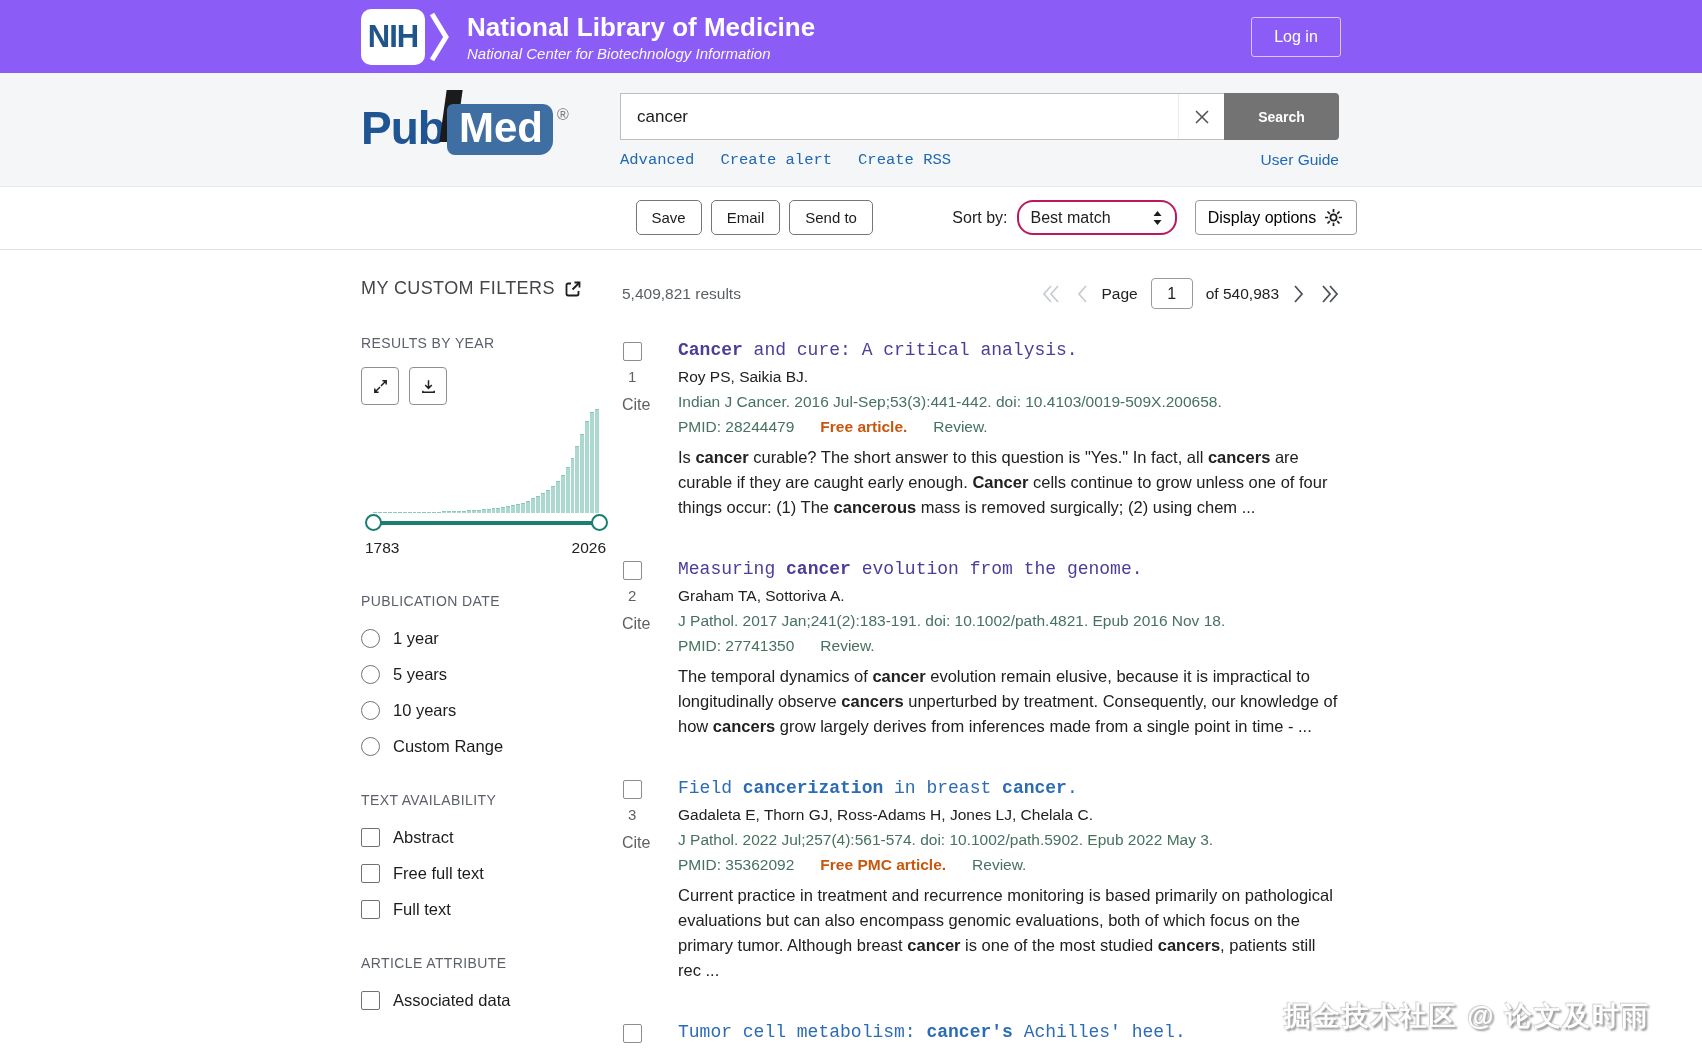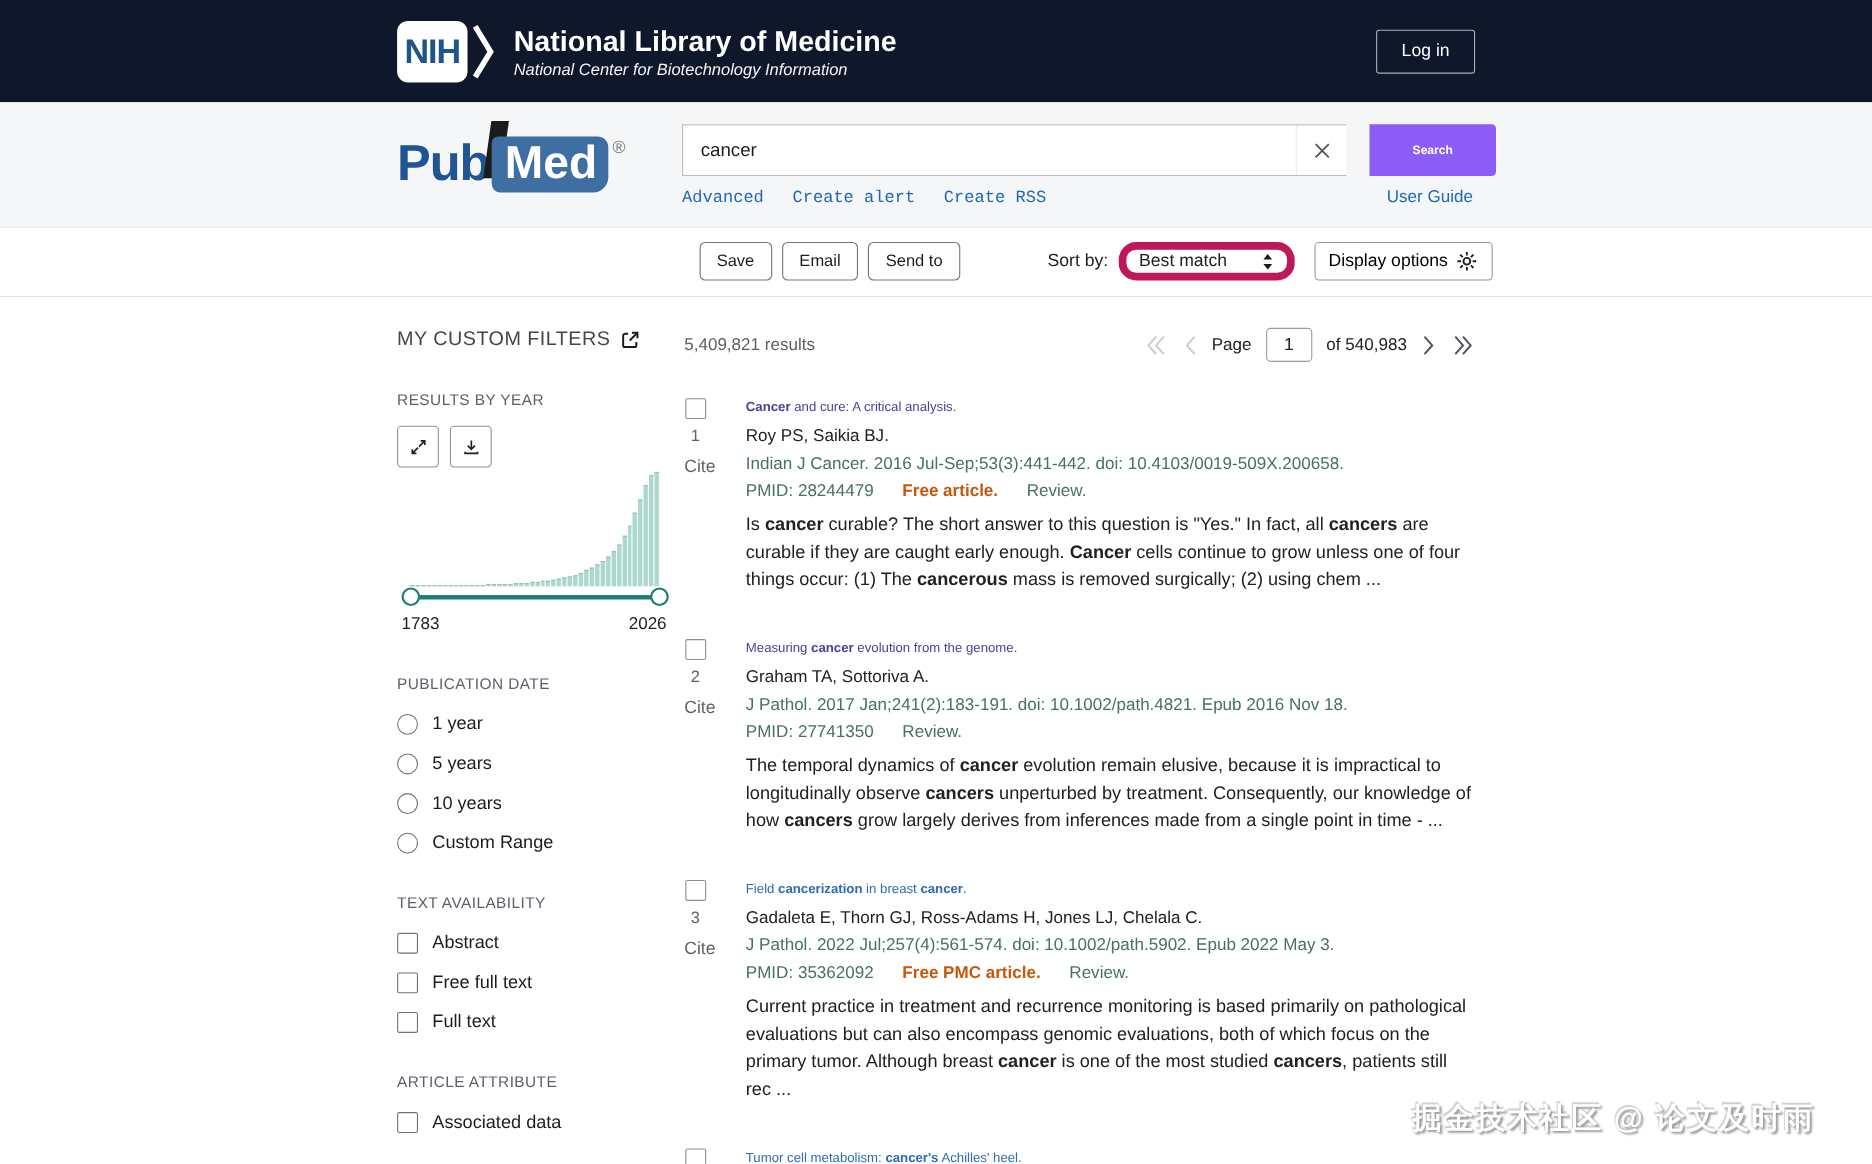--- a/index.html
+++ b/index.html
@@ -2,21 +2,21 @@
 <html><head>
 <meta charset="utf-8">
 <style>
   * { margin:0; padding:0; box-sizing:border-box; }
   html,body { width:1702px; height:1058px; overflow:hidden; background:#fff;
     font-family:"Liberation Sans", sans-serif; color:#212121; position:relative; }
 
   .container { width:980px; margin:0 auto; }
 
   
-  .nih-bar { background:#0f172a; height:93px; }
+  .nih-bar { background:#8b5cf6; height:73px; }
   .nih-inner { display:flex; align-items:center; height:100%; position:relative; }
   .nih-logo { display:flex; align-items:center; cursor:pointer; }
   .nih-box { width:64px; height:56px; background:#fff; border-radius:10px;
     display:flex; align-items:center; justify-content:center;
     font-weight:bold; font-size:31px; color:#20558a; letter-spacing:-1px; }
   .nih-chevron { margin-left:4px; display:block; }
   .nlm-text { margin-left:16px; color:#fff; }
   .nlm-title { font-size:26px; font-weight:bold; line-height:30px; }
   .nlm-sub { font-size:15px; font-style:italic; margin-top:3px; opacity:.95; }
   .login-btn { position:absolute; right:0; top:50%; transform:translateY(-50%);
@@ -37,36 +37,36 @@
     border-radius:6px 10px 14px 8px; }
   .pm-reg { font-size:16px; color:#7a7a7a; margin:-26px 0 0 4px; }
   .search-right { flex:1; }
   .search-row { display:flex; }
   .search-box { display:flex; align-items:center; width:604px; height:47px;
     background:#fff; border:1px solid #bdbdbd; border-right:none; }
   .search-input { flex:1; height:100%; border:none; outline:none; font-size:17px;
     padding-left:16px; font-family:"Liberation Sans",sans-serif; color:#1b1b1b; background:transparent; }
   .clear-btn { width:46px; height:100%; background:transparent; border:none;
     border-left:1px solid #ececec; cursor:pointer; display:flex; align-items:center; justify-content:center; }
-  .btn-search { width:115px; height:47px; background:#8b5cf6; color:#fff; border:none;
-    font-size:11px; font-weight:bold; border-radius:0 4px 4px 0; cursor:pointer;margin-left:21px; }
+  .btn-search { width:115px; height:47px; background:#737373; color:#fff; border:none;
+    font-size:14px; font-weight:bold; border-radius:0 4px 4px 0; cursor:pointer; }
   .links-row { display:flex; width:719px; margin-top:11px; font-size:15.5px; }
   .links-left { display:flex; gap:26px;font-family:Liberation Mono, monospace; }
   .blue-link { color:#2068b5; text-decoration:none; cursor:pointer; }
   .user-guide { margin-left:auto; }
 
   
   .toolbar { background:#fff; border-bottom:1px solid #e0e3e6;padding-left:31px; }
   .toolbar-inner { padding:13px 0 14px 259px; display:flex; align-items:center; }
   .tb-btn { height:35px; padding:0 15px; background:#fff; border:1px solid #767676;
     border-radius:5px; font-size:15px; color:#1c1c1c; cursor:pointer; margin-right:9px;
     font-family:"Liberation Sans",sans-serif; }
   .tb-right { margin-left:auto; display:flex; align-items:center; }
   .sort-label { font-size:16px; margin-right:9px; }
-  .sort-select { width:160px; height:35px; background:#fff; border:7px solid #be185d;
+  .sort-select { width:160px; height:35px; background:#fff; border:2px solid #be185d;
     border-radius:16px; display:flex; align-items:center; padding:0 10px 0 12px;
     font-size:16px; cursor:pointer; }
   .sort-select .sort-caret { margin-left:auto; }
   .display-btn { margin-left:18px; width:162px; height:35px; background:#fff;
     border:1px solid #9b9b9b; border-radius:4px; display:flex; align-items:center;
     justify-content:center; gap:8px; font-size:16px; cursor:pointer; }
 
   
   .main { display:flex; margin-top:28px; }
   .sidebar { width:245px; flex:none; }
@@ -108,21 +108,21 @@
 
   
   .results-list { margin-top:29px; }
   .article { display:flex; margin-bottom:37px; }
   .art-rail { width:44px; flex:none; display:flex; flex-direction:column; align-items:flex-start; }
   .art-check { width:19px; height:19px; border:1.5px solid #8a8e92; border-radius:2px;
     background:#fff; margin:4px 0 0 1px; cursor:pointer; }
   .art-num { font-size:15px; color:#616161; margin:7px 0 0 6px; }
   .art-cite { font-size:16px; color:#616161; margin:11px 0 0 0; cursor:pointer; }
   .art-body { flex:1; padding-left:12px; }
-  .art-title { font-size:12px; line-height:25px; cursor:pointer; text-decoration:none; display:inline-block; }
+  .art-title { font-size:18px; line-height:25px; cursor:pointer; text-decoration:none; display:inline-block;font-family:Liberation Mono, monospace; }
   .art-title.unvisited { color:#2b6cb5; }
   .art-title.visited { color:#4e3d97; }
   .art-title .b { font-weight:bold; }
   .art-authors { font-size:15.5px; color:#212121; margin-top:5px; }
   .art-citation { font-size:15.5px; color:#46725f; margin-top:7px; }
   .art-meta { font-size:15.5px; margin-top:7px; display:flex; gap:26px; }
   .pmid { color:#46725f; }
   .free-tag { color:#c8570d; font-weight:bold; }
   .review-tag { color:#46725f; }
   .art-snippet { font-size:16.5px; line-height:25px; color:#212121; margin-top:9px; max-width:672px; }

